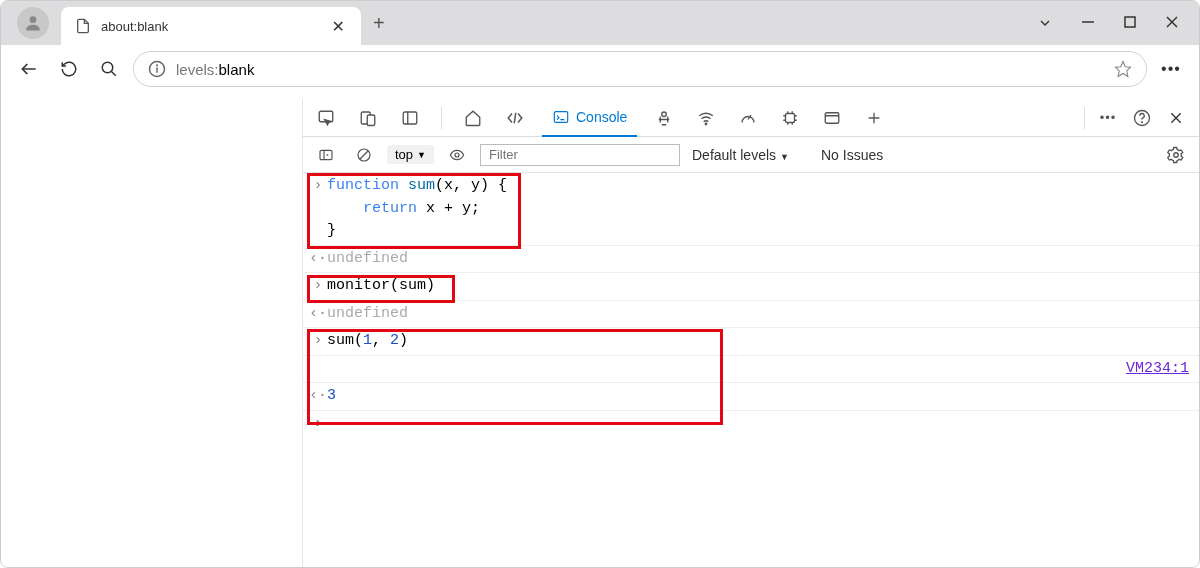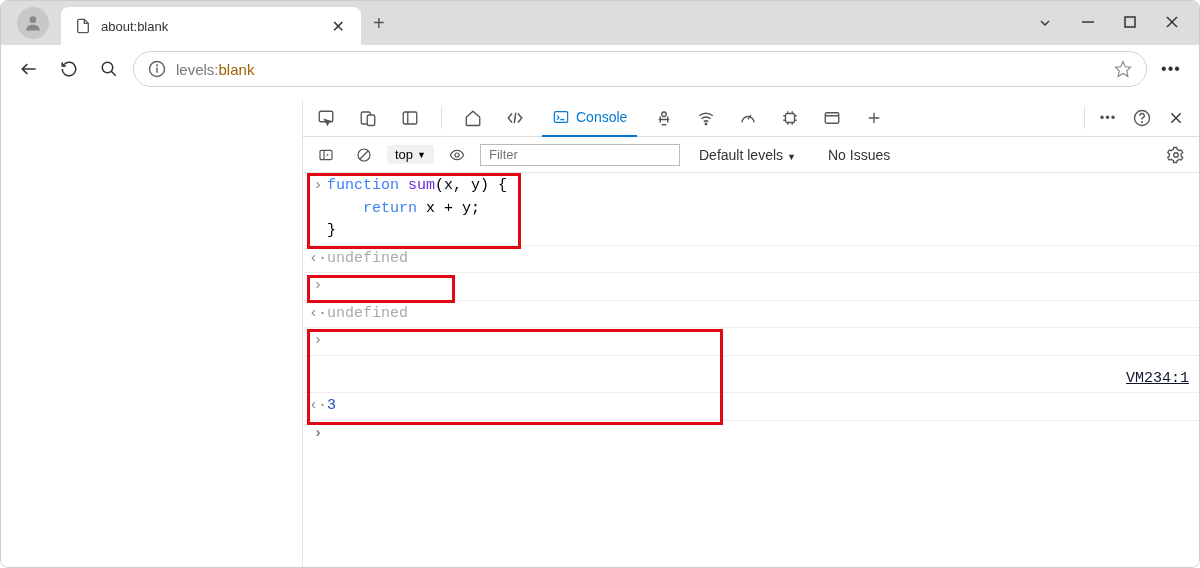--- a/index.html
+++ b/index.html
@@ -16,21 +16,21 @@
 .new-tab { margin-left: 12px; font-size: 20px; color: #555; }
 .win-controls { margin-left: auto; display: flex; gap: 28px; padding-right: 20px; }
 .win-controls span { display: inline-block; }
 
 
 .toolbar { display: flex; align-items: center; height: 48px; background: #fff; padding: 0 12px; gap: 8px; }
 .nav-btn { width: 32px; height: 32px; display: flex; align-items: center; justify-content: center; border-radius: 4px; color: #333; }
 .addressbar { flex: 1; display: flex; align-items: center; height: 36px; border: 1px solid #d0d0d0; border-radius: 18px; padding: 0 14px; gap: 10px; background: #fff; }
 .addressbar .info { color: #666; }
 .addressbar .url { font-size: 15px; color: #777; }
-.addressbar .url .host { color: #a16207; }
+.addressbar .url .host { color: #000000; }
 .addressbar .star { margin-left: auto; color: #666; }
 .more { width: 32px; text-align: center; font-size: 16px; color: #333; letter-spacing: 1px; }
 
 
 .body-area { display: flex; height: calc(568px - 44px - 48px - 6px); }
 .page-left { width: 302px; background: #fff; border-right: 1px solid #e5e5e5; }
 
 
 .devtools { flex: 1; display: flex; flex-direction: column; background: #fff; }
 .dt-tabs { display: flex; align-items: center; height: 38px; border-bottom: 1px solid #ddd; padding: 0 8px; gap: 12px; }
@@ -45,24 +45,24 @@
 .filter-input { width: 200px; height: 22px; border: 1px solid #bbb; padding: 0 8px; font-size: 13px; background: #fff; }
 .subbar-text { color: #333; font-size: 14px; }
 .dropdown-caret::after { content: "▼"; font-size: 9px; margin-left: 4px; color: #333; }
 .gear { margin-left: auto; }
 
 
 .console { flex: 1; font-family: Consolas, "Courier New", monospace; font-size: 15px; line-height: 1.5; overflow: auto; }
 .row { display: flex; padding: 2px 10px 2px 6px; border-bottom: 1px solid #eee; }
 .row .gutter { width: 18px; color: #888; text-align: center; flex-shrink: 0; }
 .row .content { flex: 1; white-space: pre; }
-.row .source { color: #0f172a; text-decoration: underline; margin-left: auto; margin-top: 10px; }
+.row .source { color: #6d28d9; text-decoration: underline; margin-left: auto; }
 .muted { color: #aaa; }
 .kw { color: #3b82f6; }
-.fn { color: #6d28d9; }
+.fn { color: #0369a1; }
 .num { color: #1750c4; }
 .prompt-blue { color: #0078d4; font-weight: bold; }
 
 
 .redbox { position: absolute; border: 3px solid #e30613; pointer-events: none; }
 
 .rel { position: relative; }
 
 svg { display: block; }
 </style>
@@ -277,21 +277,21 @@
         <span>top</span>
         <span style="font-size:9px;">▼</span>
       </div>
       <div class="dt-icon">
           <svg width="18" height="16" viewBox="0 0 24 24" fill="none" stroke="#555" stroke-width="1.8">
             <circle cx="12" cy="12" r="3"></circle>
             <path d="M2 12c2-4 6-7 10-7s8 3 10 7c-2 4-6 7-10 7s-8-3-10-7z"></path>
           </svg>
         </div>
       <input class="filter-input" placeholder="Filter" style="">
-      <span class="subbar-text dropdown-caret" style="margin-left:11px;">Default levels</span>
+      <span class="subbar-text dropdown-caret" style="margin-left:4px;">Default levels</span>
       <span class="subbar-text" style="margin-left:24px;">No Issues</span>
       <div class="dt-icon gear">
           <svg width="18" height="18" viewBox="0 0 24 24" fill="none" stroke="#555" stroke-width="1.8">
             <circle cx="12" cy="12" r="3"></circle>
             <path d="M19 12a7 7 0 0 0-.2-1.7l2.2-1.6-2-3.4-2.6 1a7 7 0 0 0-2.9-1.7L13 2h-4l-.5 2.6a7 7 0 0 0-2.9 1.7l-2.6-1-2 3.4 2.2 1.6A7 7 0 0 0 3 12a7 7 0 0 0 .2 1.7L1 15.3l2 3.4 2.6-1a7 7 0 0 0 2.9 1.7L9 22h4l.5-2.6a7 7 0 0 0 2.9-1.7l2.6 1 2-3.4-2.2-1.6A7 7 0 0 0 19 12z"></path>
           </svg>
         </div>
     </div>
 
     <div class="console rel">
@@ -302,28 +302,30 @@
     <span class="kw">return</span><span> x + y;</span>
 <span>}</span></div>
       </div>
       <div class="row">
         <div class="gutter">‹·</div>
         <div class="content muted">undefined</div>
       </div>
 
       <div class="row">
         <div class="gutter">›</div>
+        <div class="content">monitor(sum)</div>
       </div>
       <div class="row">
         <div class="gutter">‹·</div>
         <div class="content muted">undefined</div>
       </div>
 
       <div class="row">
         <div class="gutter">›</div>
+        <div class="content"><span>sum(</span><span class="num">1</span><span>, </span><span class="num">2</span><span>)</span></div>
       </div>
       <div class="row">
         <div class="gutter"></div>
         <a class="source">VM234:1</a>
       </div>
       <div class="row">
         <div class="gutter">‹·</div>
         <div class="content num">3</div>
       </div>
 

